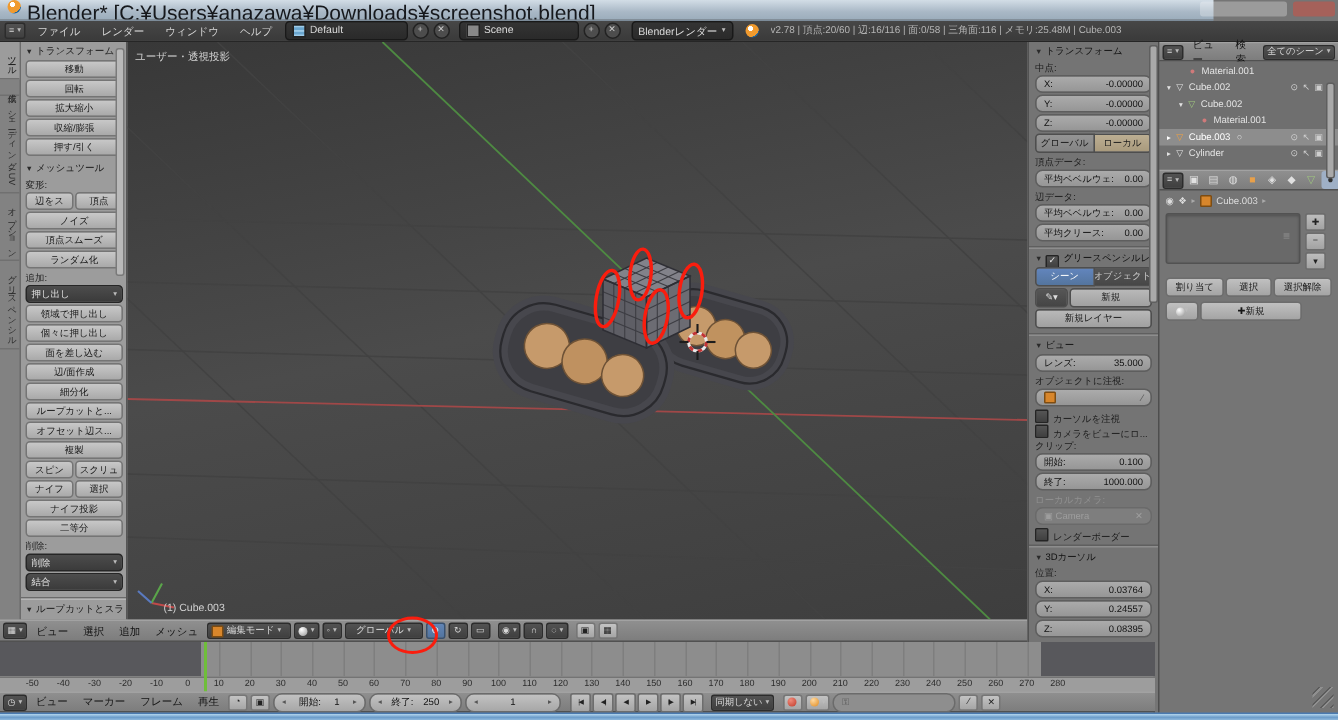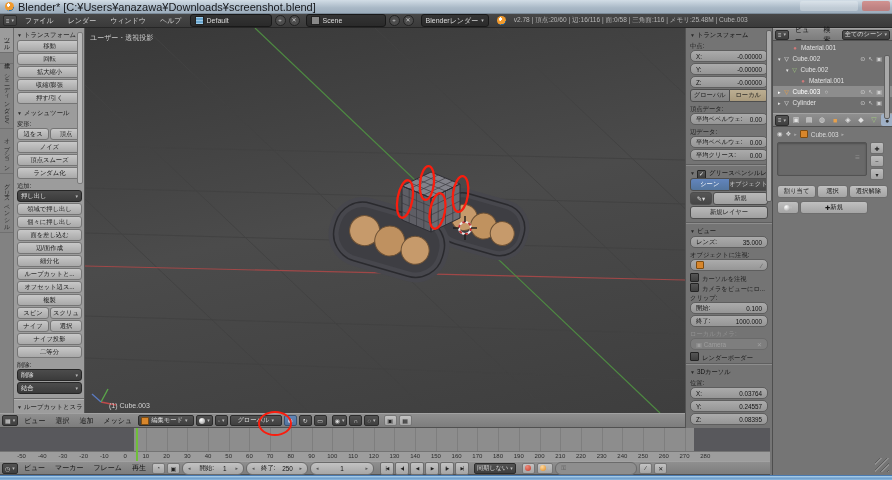--- a/index.html
+++ b/index.html
@@ -3,24 +3,24 @@
 <meta charset="utf-8">
 <style>
   html,body{margin:0;padding:0;background:#222;}
   #screen{position:relative;width:892px;height:480px;overflow:hidden;
     font-family:"Liberation Sans","DejaVu Sans",sans-serif;background:#757575;
     -webkit-font-smoothing:antialiased;}
   .abs{position:absolute;}
   .nw{white-space:nowrap;overflow:hidden;}
 
   
-  #titlebar{left:0;top:0;width:892px;height:14px;
+  #titlebar{left:0;top:0;width:809px;height:14px;
     background:linear-gradient(#d2dde6,#a9b8c6 60%,#9cadbc);
-    display:flex;align-items:center;gap:4px;padding-left:5px;box-sizing:border-box;
-    font-size:11px;color:#16181c;border-bottom:1px solid #7c8b99;}
+    display:flex;gap:4px;padding-left:5px;box-sizing:border-box;
+    font-size:14px;color:#16181c;border-bottom:1px solid #7c8b99;}
   .blogo{width:9px;height:9px;border-radius:50%;flex:0 0 auto;
     background:radial-gradient(circle at 38% 34%,#ffffff 0 20%,#f09a2e 22% 66%,#23669c 68%);}
   .ghost{position:absolute;top:1px;height:10px;border-radius:2px;}
 
   
   #infobar{left:0;top:14px;width:892px;height:14px;background:linear-gradient(#474747,#3a3a3a);
     display:flex;align-items:center;font-size:7px;color:#d6d6d6;gap:2px;padding-left:3px;box-sizing:border-box;
     border-bottom:1px solid #262626;}
   .mitem{padding:0 6px;}
   .ddark{background:linear-gradient(#343434,#2a2a2a);border:1px solid #191919;border-radius:3px;

